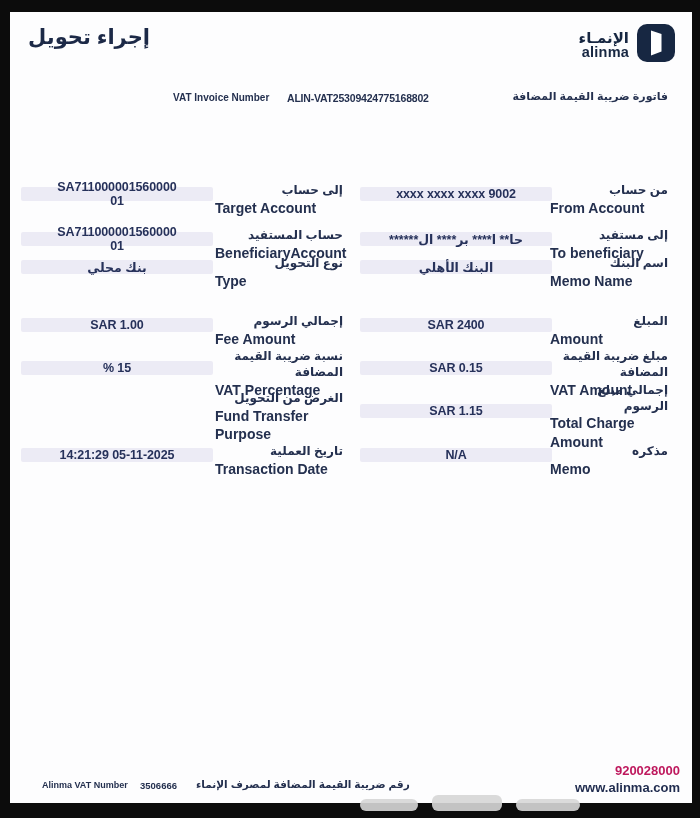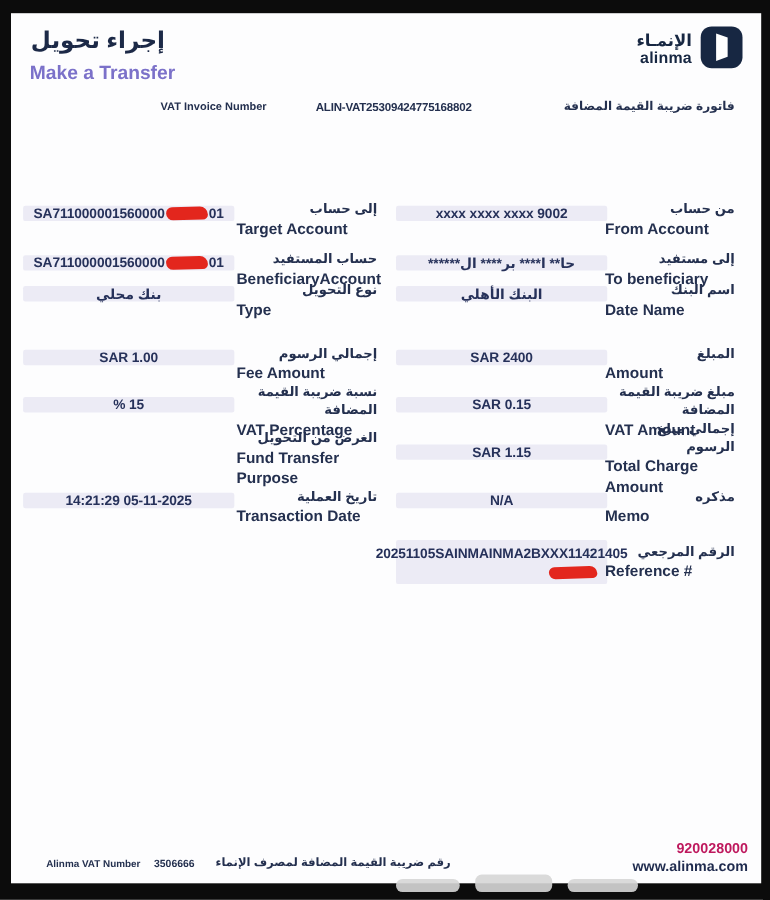--- a/index.html
+++ b/index.html
@@ -13,31 +13,32 @@
     background:#fdfdfe;
   }
   
   .title-ar{position:absolute;left:18px;top:13px;font-size:21px;font-weight:bold;color:#1c2947;direction:rtl;}
   .title-en{position:absolute;left:17px;top:44px;font-size:17.5px;font-weight:600;color:#7b71c9;}
   .logo{position:absolute;right:16px;top:11px;display:flex;align-items:center;gap:7px;}
   .logo-word{display:flex;flex-direction:column;align-items:flex-end;line-height:1.02;}
   .logo-ar{font-size:15px;font-weight:bold;color:#172742;direction:rtl;}
   .logo-en{font-size:14.5px;font-weight:bold;color:#172742;letter-spacing:.2px;}
   
-  .vat-label-en{position:absolute;left:136px;top:80px;font-size:10px;font-weight:700;color:#24304f;}
+  .vat-label-en{position:absolute;left:163px;top:80px;font-size:10px;font-weight:700;color:#24304f;}
   .vat-number{position:absolute;left:277px;top:80px;font-size:10.5px;font-weight:600;color:#24304f;letter-spacing:-.2px;}
   .vat-label-ar{position:absolute;right:24px;top:78px;font-size:11px;font-weight:600;color:#24304f;direction:rtl;}
   
   .row{position:absolute;left:0;width:682px;height:26px;}
   .vbox{
     position:absolute;top:0;height:14px;width:192px;
     background:#ecebf5;border-radius:2px;
     display:flex;align-items:center;justify-content:center;
     font-size:12.5px;font-weight:600;color:#26315a;letter-spacing:-.1px;
     white-space:nowrap;
+    flex-direction:column;
   }
   .vbox.pos-l{left:11px;}
   .vbox.pos-r{left:350px;}
   .label{
     position:absolute;top:-3px;height:32px;
     display:flex;flex-direction:column;justify-content:center;line-height:1.3;
   }
   .label.pos-l{left:205px;width:128px;}
   .label.pos-r{left:540px;width:118px;}
   .lar{font-size:12px;font-weight:600;color:#24304f;direction:rtl;}
@@ -66,21 +67,20 @@
   .wm1{left:0;top:6px;width:58px;height:12px;}
   .wm2{left:72px;top:2px;width:70px;height:16px;border-radius:8px;}
   .wm3{left:156px;top:6px;width:64px;height:12px;}
 </style>
 </head>
 <body>
 
 <div class="doc">
 
   <div class="title-ar">إجراء تحويل</div>
-  <div class="title-en">Make a Transfer</div>
 
   <div class="logo">
     <div class="logo-word">
       <span class="logo-ar">الإنمـاء</span>
       <span class="logo-en">alinma</span>
     </div>
     <span>
       <svg width="40" height="40" viewBox="0 0 40 40">
         <rect x="1" y="1" width="38" height="38" rx="10" fill="#172742"></rect>
         <polygon points="15,7.5 25.5,11 25.5,28.5 15,32.5" fill="#ffffff"></polygon>
@@ -128,21 +128,21 @@
 
   <div class="row" style="top:248px">
     <div class="vbox pos-l rtl">بنك محلي</div>
     <div class="label pos-l">
       <div class="lar">نوع التحويل</div>
       <div class="len">Type</div>
     </div>
     <div class="vbox pos-r rtl">البنك الأهلي</div>
     <div class="label pos-r">
       <div class="lar">اسم البنك</div>
-      <div class="len">Date Name</div>
+      <div class="len">Memo Name</div>
     </div>
   </div>
 
   <div class="row" style="top:306px">
     <div class="vbox pos-l ltr">SAR 1.00</div>
     <div class="label pos-l">
       <div class="lar">إجمالي الرسوم</div>
       <div class="len">Fee Amount</div>
     </div>
     <div class="vbox pos-r ltr">SAR 2400</div>
@@ -183,30 +183,20 @@
       <div class="lar">تاريخ العملية</div>
       <div class="len">Transaction Date</div>
     </div>
     <div class="vbox pos-r ltr">N/A</div>
     <div class="label pos-r">
       <div class="lar">مذكره</div>
       <div class="len">Memo</div>
     </div>
   </div>
 
-  <div class="row" style="top:479px;height:40px">
-    <div class="vbox pos-r refbox">
-      <span class="refval ltr">20251105SAINMAINMA2BXXX11421405</span>
-      <span class="redact-abs"></span>
-    </div>
-    <div class="label pos-r" style="top:4px">
-      <div class="lar">الرقم المرجعي</div>
-      <div class="len">Reference #</div>
-    </div>
-  </div>
 
   <div class="foot-vat-en">Alinma VAT Number</div>
   <div class="foot-vat-num">3506666</div>
   <div class="foot-vat-ar">رقم ضريبة القيمة المضافة لمصرف الإنماء</div>
   <div class="foot-phone">920028000</div>
   <div class="foot-site">www.alinma.com</div>
 </div>
 
 <div class="watermark">
   <span class="wm1"></span>

